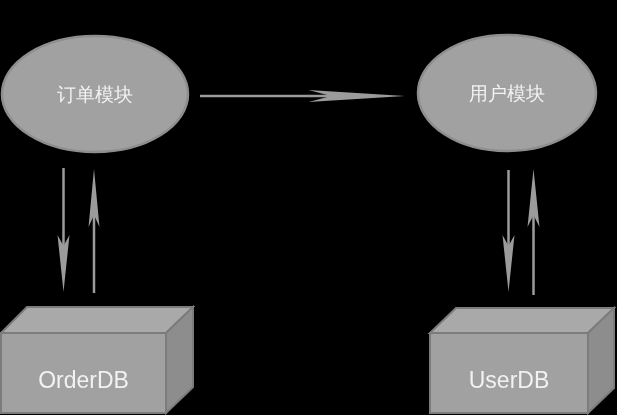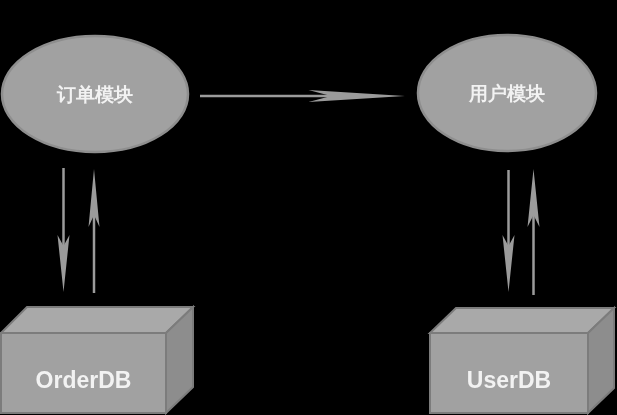--- a/index.html
+++ b/index.html
@@ -8,21 +8,20 @@
     width: 617px;
     height: 415px;
     background: #000000;
     overflow: hidden;
   }
   .canvas {
     position: relative;
     width: 617px;
     height: 415px;
     background: #000000;
-    font-weight: bold;
   }
   svg {
     display: block;
     width: 617px;
     height: 415px;
   }
   text {
     font-family: "Liberation Sans", "DejaVu Sans", sans-serif;
     text-anchor: middle;
   }

